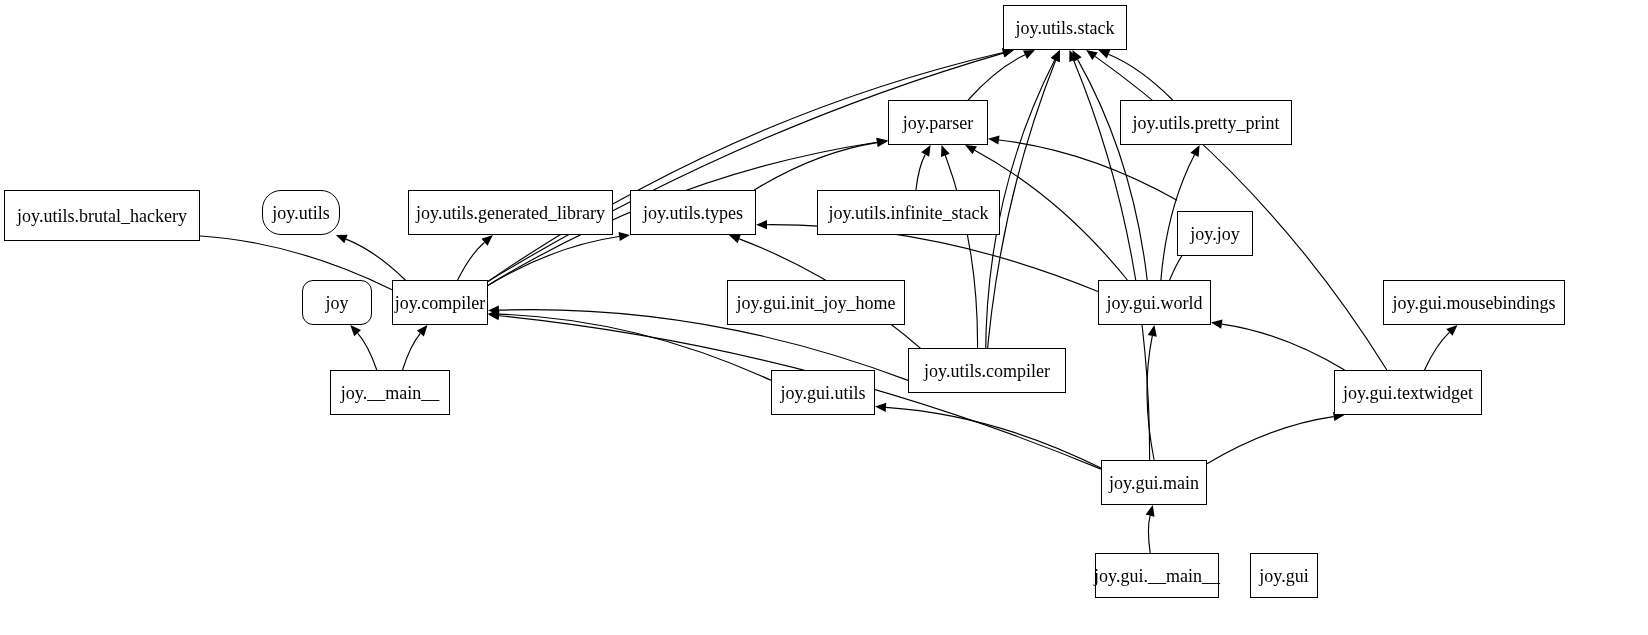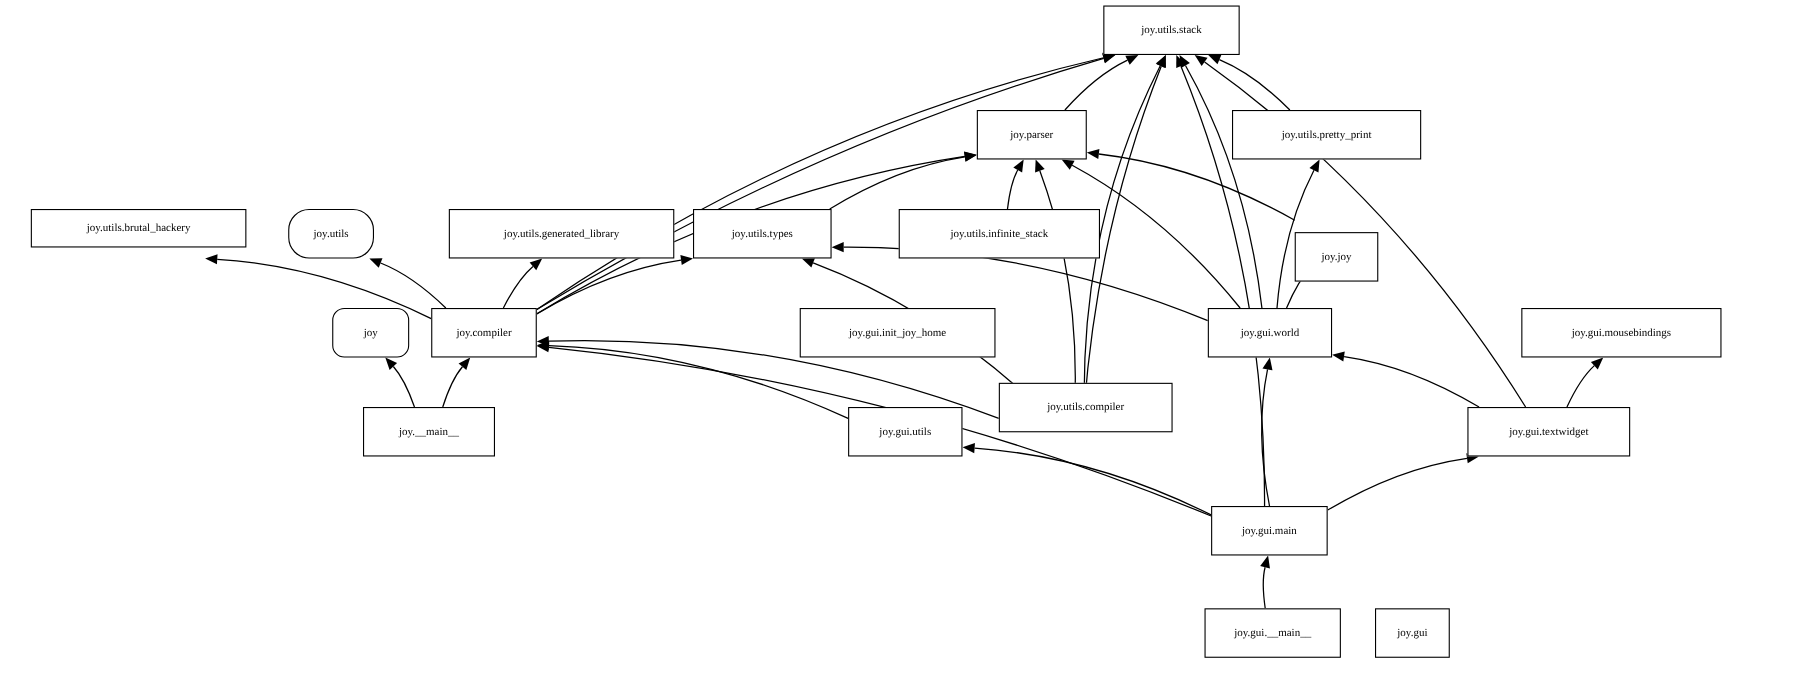--- a/index.html
+++ b/index.html
@@ -24,21 +24,21 @@
   }
   .node {
     position: absolute;
     box-sizing: border-box;
     border: 1px solid #000000;
     background: #ffffff;
     display: flex;
     align-items: center;
     justify-content: center;
     color: #000000;
-    font-size: 10px;
+    font-size: 18px;
     line-height: 1;
     white-space: nowrap;
     letter-spacing: 0px;
   }
   .node-label {
     pointer-events: none;
   }
   .edge {
     fill: none;
     stroke: #000000;
@@ -128,21 +128,21 @@
   <div id="nodes-layer">
       <div class="node" style="left: 1003px; top: 5px; width: 124px; height: 45px;">
         <span class="node-label">joy.utils.stack</span>
       </div>
       <div class="node" style="left: 888px; top: 100px; width: 100px; height: 45px;">
         <span class="node-label">joy.parser</span>
       </div>
       <div class="node" style="left: 1120px; top: 100px; width: 172px; height: 45px;">
         <span class="node-label">joy.utils.pretty_print</span>
       </div>
-      <div class="node" style="left: 4px; top: 190px; width: 196px; height: 35px; margin-left: 24px;">
+      <div class="node" style="left: 4px; top: 190px; width: 196px; height: 51px;">
         <span class="node-label">joy.utils.brutal_hackery</span>
       </div>
       <div class="node" style="left: 262px; top: 190px; width: 78px; height: 45px; border-radius: 19px;">
         <span class="node-label">joy.utils</span>
       </div>
       <div class="node" style="left: 408px; top: 190px; width: 205px; height: 45px;">
         <span class="node-label">joy.utils.generated_library</span>
       </div>
       <div class="node" style="left: 630px; top: 190px; width: 126px; height: 45px;">
         <span class="node-label">joy.utils.types</span>

